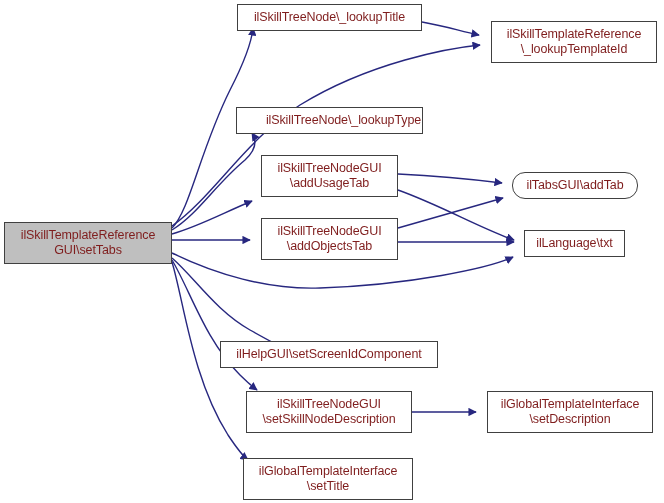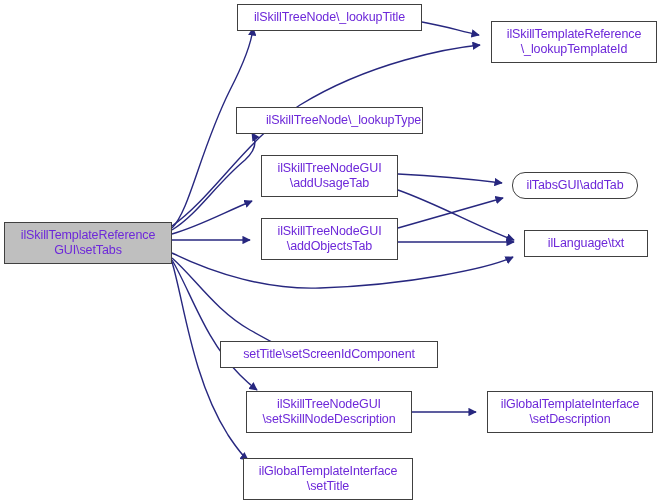--- a/index.html
+++ b/index.html
@@ -24,21 +24,21 @@
   }
   .node {
     position: absolute;
     box-sizing: border-box;
     border: 1px solid #404040;
     background: #ffffff;
     display: flex;
     align-items: center;
     justify-content: center;
     text-align: center;
-    color: #6d28d9;
+    color: #7f1d1d;
     font-size: 12.5px;
     line-height: 15px;
     letter-spacing: -0.1px;
     white-space: pre-line;
     cursor: pointer;
   }
   .node.root {
     background: #bfbfbf;
     border-color: #404040;
   }
@@ -80,22 +80,22 @@
 GUI\setTabs</span></div>
       <div class="node" style="left: 237px; top: 4px; width: 185px; height: 27px;"><span>ilSkillTreeNode\_lookupTitle</span></div>
       <div class="node" style="left: 491px; top: 21px; width: 166px; height: 42px;"><span>ilSkillTemplateReference
 \_lookupTemplateId</span></div>
       <div class="node" style="left: 236px; top: 107px; width: 187px; height: 27px; padding-left: 28px;"><span>ilSkillTreeNode\_lookupType</span></div>
       <div class="node" style="left: 261px; top: 155px; width: 137px; height: 42px;"><span>ilSkillTreeNodeGUI
 \addUsageTab</span></div>
       <div class="node" style="left: 512px; top: 172px; width: 126px; height: 27px; border-radius: 13px;"><span>ilTabsGUI\addTab</span></div>
       <div class="node" style="left: 261px; top: 218px; width: 137px; height: 42px;"><span>ilSkillTreeNodeGUI
 \addObjectsTab</span></div>
-      <div class="node" style="left: 524px; top: 230px; width: 124px; height: 27px;"><span>ilLanguage\txt</span></div>
-      <div class="node" style="left: 220px; top: 341px; width: 218px; height: 27px;"><span>setTitle\setScreenIdComponent</span></div>
+      <div class="node" style="left: 524px; top: 230px; width: 101px; height: 27px;"><span>ilLanguage\txt</span></div>
+      <div class="node" style="left: 220px; top: 341px; width: 218px; height: 27px;"><span>ilHelpGUI\setScreenIdComponent</span></div>
       <div class="node" style="left: 246px; top: 391px; width: 166px; height: 42px;"><span>ilSkillTreeNodeGUI
 \setSkillNodeDescription</span></div>
       <div class="node" style="left: 487px; top: 391px; width: 166px; height: 42px;"><span>ilGlobalTemplateInterface
 \setDescription</span></div>
       <div class="node" style="left: 243px; top: 458px; width: 170px; height: 42px;"><span>ilGlobalTemplateInterface
 \setTitle</span></div>
     </div>
 </div>
 
 </body></html>

